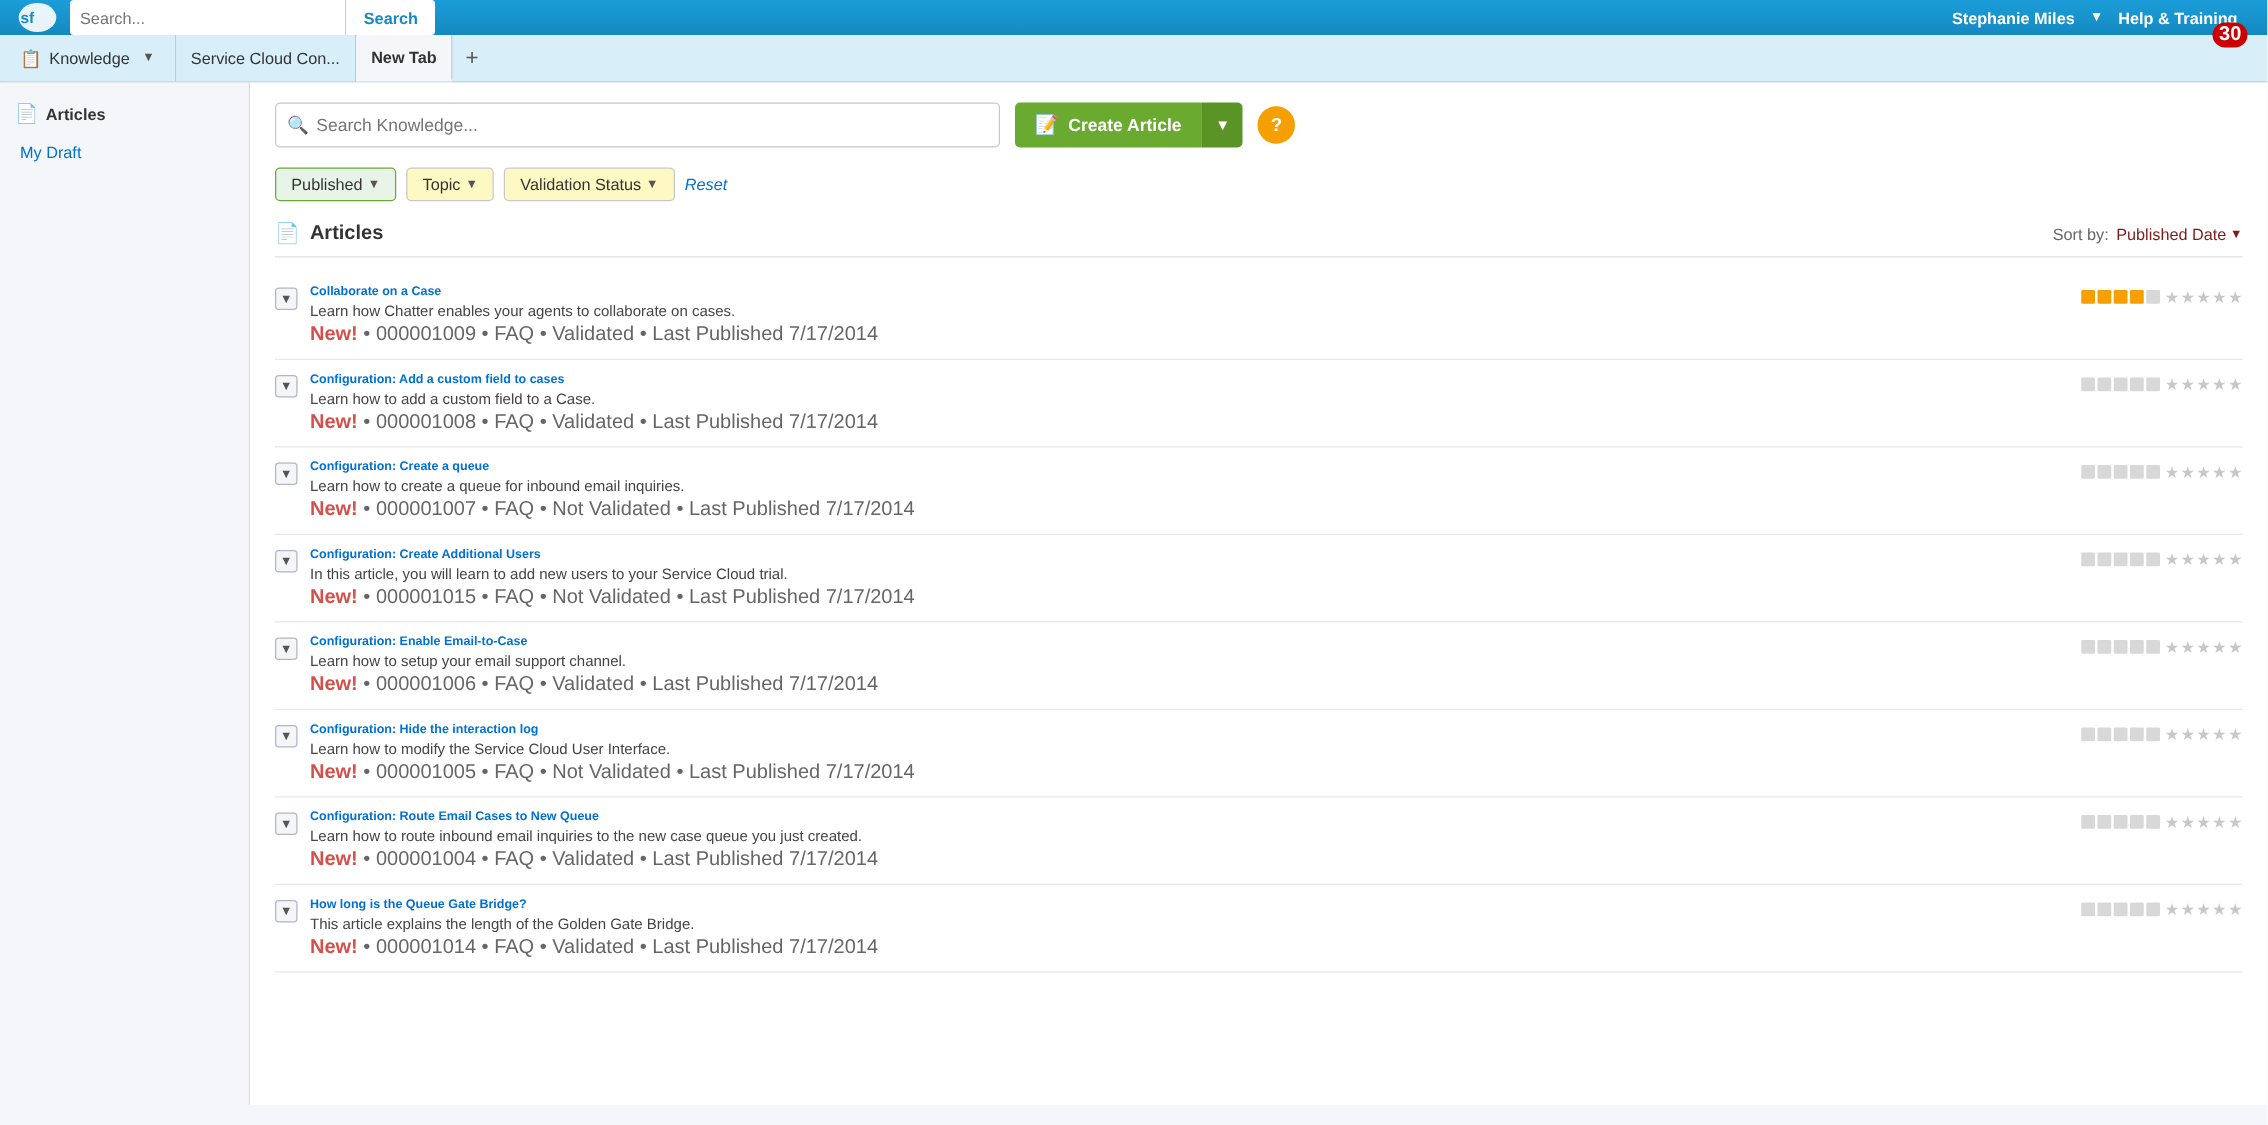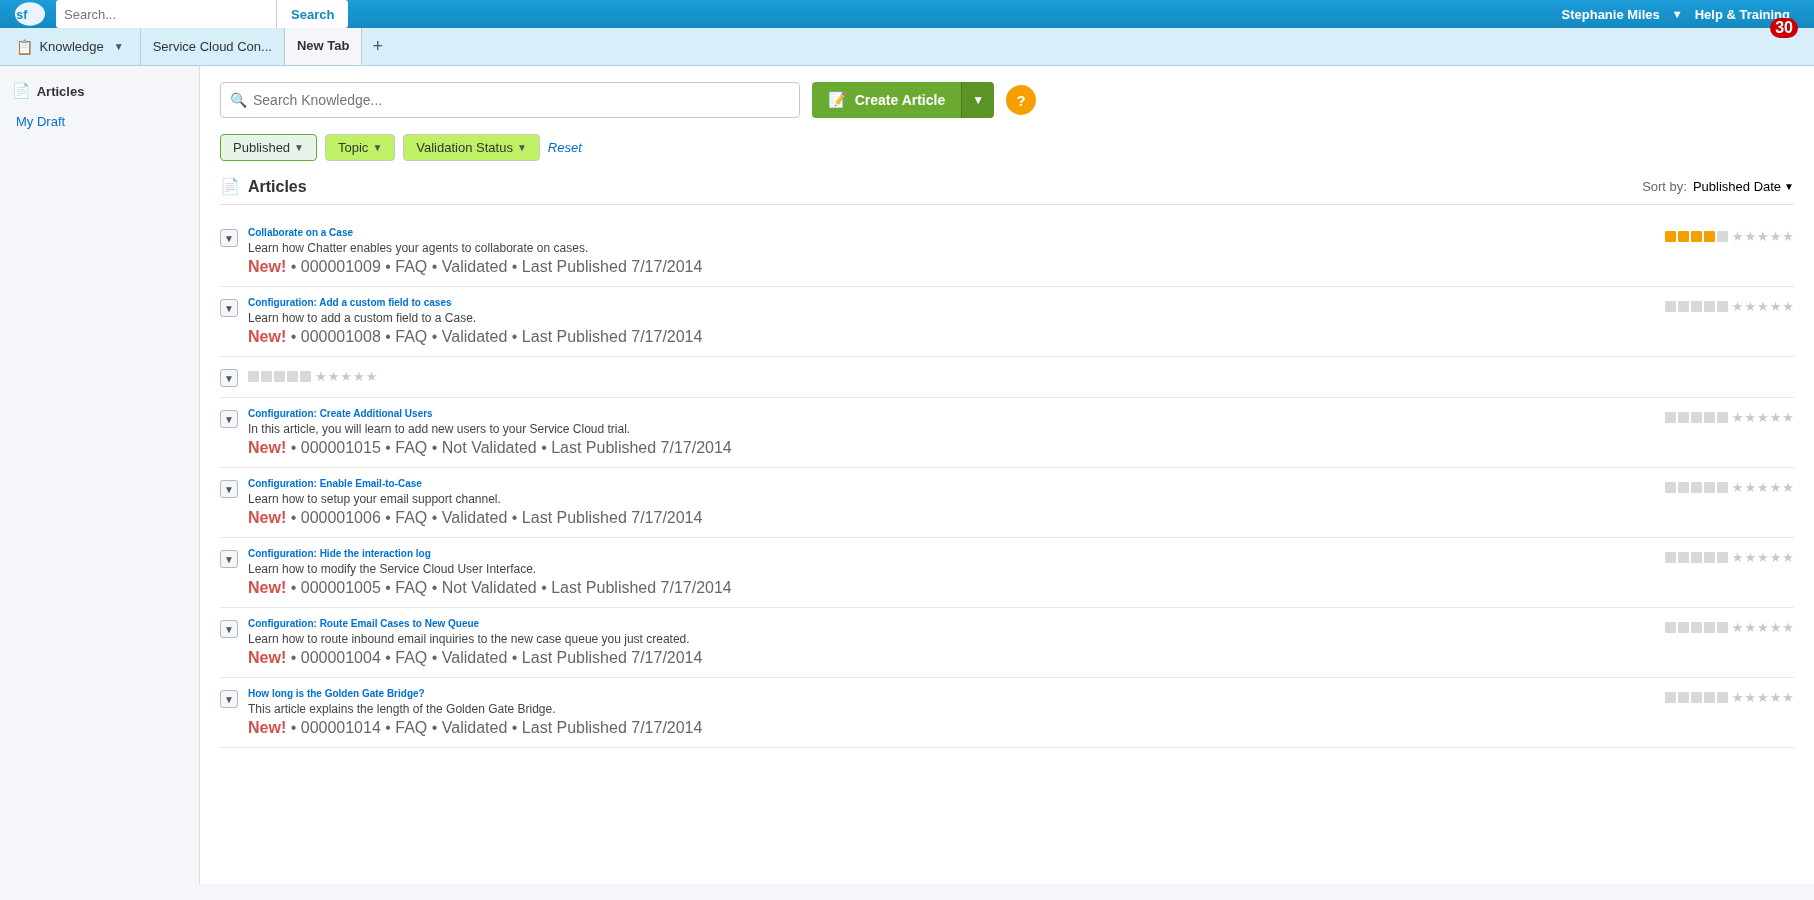--- a/index.html
+++ b/index.html
@@ -237,21 +237,21 @@
     .filter-row {
       display: flex;
       align-items: center;
       gap: 8px;
       margin-bottom: 16px;
     }
     .filter-btn {
       display: flex;
       align-items: center;
       gap: 4px;
-      background: #bef264;
+      background: #fef9c3;
       border: 1px solid #c8c8c8;
       border-radius: 4px;
       padding: 5px 12px;
       font-size: 13px;
       color: #333;
       cursor: pointer;
     }
     .filter-btn .arrow { font-size: 10px; color: #555; }
     .filter-btn.active { background: #e8f4e8; border-color: #6aaa30; }
     .reset-link {
@@ -283,21 +283,21 @@
     }
     .articles-title .doc-icon { font-size: 16px; color: #555; }
     .sort-by {
       display: flex;
       align-items: flex-start;
       gap: 6px;
       font-size: 13px;
       color: #666;
     }
     .sort-by .sort-link {
-      color: #000000;
+      color: #7f1d1d;
       cursor: pointer;
       display: flex;
       align-items: center;
       gap: 3px;
     }
     .sort-by .sort-link .arrow { font-size: 10px; }
 
     
     .article-list { }
     .article-item {
@@ -514,20 +514,25 @@
               <span class="star">★</span>
               <span class="star">★</span>
               <span class="star">★</span>
               <span class="star">★</span>
               <span class="star">★</span>
             </div>
     </div>
   </div>
         <div class="article-item">
     <button class="article-collapse-btn">▼</button>
+    <div class="article-content">
+      <div class="article-title">Configuration: Create a queue</div>
+      <div class="article-desc">Learn how to create a queue for inbound email inquiries.</div>
+      <div class="article-meta"><span class="new-badge">New!</span> • 000001007 • FAQ • Not Validated • Last Published 7/17/2014</div>
+    </div>
     <div class="article-rating">
       <div class="rating-bars">
               <div class="rating-bar "></div>
               <div class="rating-bar "></div>
               <div class="rating-bar "></div>
               <div class="rating-bar "></div>
               <div class="rating-bar "></div>
             </div>
       <div class="stars">
               <span class="star">★</span>
@@ -630,21 +635,21 @@
               <span class="star">★</span>
               <span class="star">★</span>
               <span class="star">★</span>
               <span class="star">★</span>
             </div>
     </div>
   </div>
         <div class="article-item">
     <button class="article-collapse-btn">▼</button>
     <div class="article-content">
-      <div class="article-title">How long is the Golden Gate Bridge?</div>
+      <div class="article-title">How long is the Queue Gate Bridge?</div>
       <div class="article-desc">This article explains the length of the Golden Gate Bridge.</div>
       <div class="article-meta"><span class="new-badge">New!</span> • 000001014 • FAQ • Validated • Last Published 7/17/2014</div>
     </div>
     <div class="article-rating">
       <div class="rating-bars">
               <div class="rating-bar "></div>
               <div class="rating-bar "></div>
               <div class="rating-bar "></div>
               <div class="rating-bar "></div>
               <div class="rating-bar "></div>

